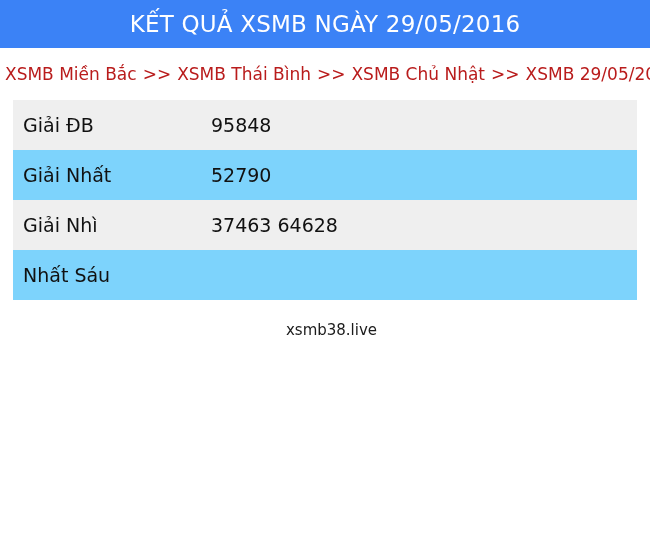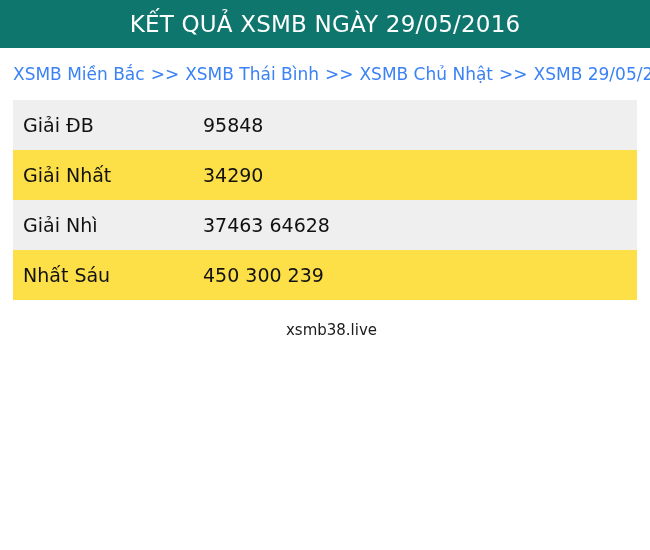--- a/index.html
+++ b/index.html
@@ -7,64 +7,65 @@
     width: 650px;
     height: 550px;
     background: #ffffff;
     font-family: "DejaVu Sans", "Liberation Sans", sans-serif;
     color: #111111;
     overflow: hidden;
   }
   .header-bar {
     width: 650px;
     height: 48px;
-    background: #0f766e;
+    background: #3b82f6;
     display: flex;
     align-items: center;
     justify-content: center;
   }
   .header-bar .title {
     color: #ffffff;
     font-size: 23px;
     font-weight: 500;
     letter-spacing: 0.2px;
     white-space: nowrap;
   }
   .breadcrumb {
     height: 52px;
     display: flex;
     align-items: center;
-    padding-left: 13px;
+    padding-left: 5px;
     font-size: 17px;
-    color: #3b82f6;
+    color: #b91c1c;
     white-space: nowrap;
   }
   .breadcrumb .crumb { cursor: pointer; }
   .breadcrumb .sep { margin: 0 6px; }
   .results {
     margin: 0 13px;
   }
   .result-row {
     height: 50px;
     display: flex;
     align-items: center;
     font-size: 19px;
     color: #111111;
-    background: #fde047;
+    background: #7dd3fc;
   }
   .result-row:nth-child(odd) {
     background: #efefef;
   }
   .result-row .prize-label {
     flex: 0 0 190px;
     padding-left: 10px;
     white-space: nowrap;
   }
   .result-row .prize-numbers {
     white-space: nowrap;
+    margin-left: 8px;
   }
   .footer {
     margin-top: 21px;
     text-align: center;
     font-size: 15px;
     color: #1b1b1b;
     margin-left: 13px;
   }
 </style>
 </head>
@@ -84,27 +85,26 @@
   <span class="crumb">XSMB 29/05/2016</span>
 </div>
 
 <div class="results">
   <div class="result-row">
     <span class="prize-label">Giải ĐB</span>
     <span class="prize-numbers">95848</span>
   </div>
   <div class="result-row">
     <span class="prize-label">Giải Nhất</span>
-    <span class="prize-numbers">34290</span>
+    <span class="prize-numbers">52790</span>
   </div>
   <div class="result-row">
     <span class="prize-label">Giải Nhì</span>
     <span class="prize-numbers">37463 64628</span>
   </div>
   <div class="result-row">
     <span class="prize-label">Nhất Sáu</span>
-    <span class="prize-numbers">450 300 239</span>
   </div>
 </div>
 
 <div class="footer">
   <span>xsmb38.live</span>
 </div>
 
 </body></html>

